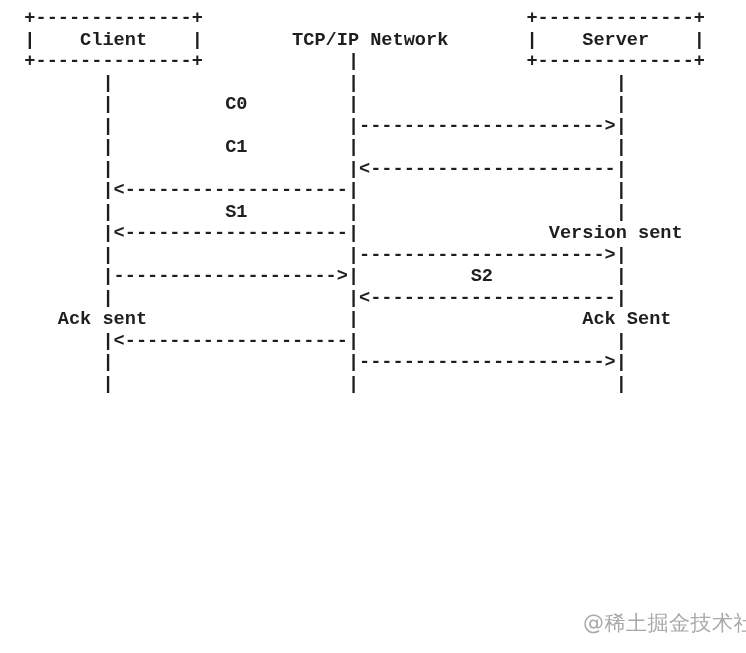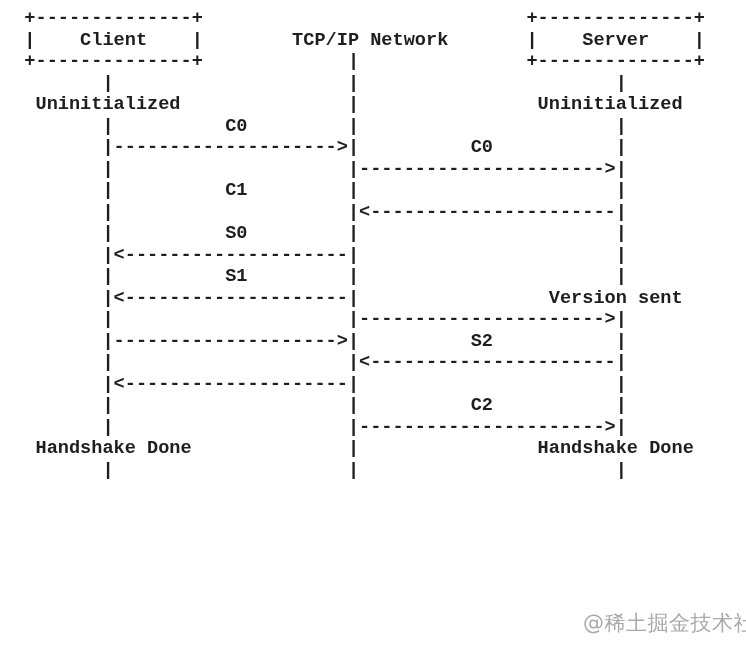--- a/index.html
+++ b/index.html
@@ -37,33 +37,29 @@
   }
 </style>
 </head>
 <body>
 
 <div class="diagram">
   <div class="row">  +--------------+                             +--------------+</div>
   <div class="row">  |    Client    |        TCP/IP Network       |    Server    |</div>
   <div class="row">  +--------------+             |               +--------------+</div>
   <div class="row">         |                     |                       |</div>
-  <div class="row">   Uninitialized               |                Uninitialized</div>
   <div class="row">         |          C0         |                       |</div>
-  <div class="row">         |--------------------&gt;|          C0           |</div>
   <div class="row">         |                     |----------------------&gt;|</div>
   <div class="row">         |          C1         |                       |</div>
   <div class="row">         |                     |&lt;----------------------|</div>
-  <div class="row">         |          S0         |                       |</div>
   <div class="row">         |&lt;--------------------|                       |</div>
   <div class="row">         |          S1         |                       |</div>
   <div class="row">         |&lt;--------------------|                 Version sent</div>
   <div class="row">         |                     |----------------------&gt;|</div>
   <div class="row">         |--------------------&gt;|          S2           |</div>
   <div class="row">         |                     |&lt;----------------------|</div>
+  <div class="row">     Ack sent                  |                    Ack Sent</div>
   <div class="row">         |&lt;--------------------|                       |</div>
-  <div class="row">         |                     |          C2           |</div>
   <div class="row">         |                     |----------------------&gt;|</div>
-  <div class="row">   Handshake Done              |                Handshake Done</div>
   <div class="row">         |                     |                       |</div>
 </div>
 
 <div class="watermark">@稀土掘金技术社区</div>
 
 </body></html>

